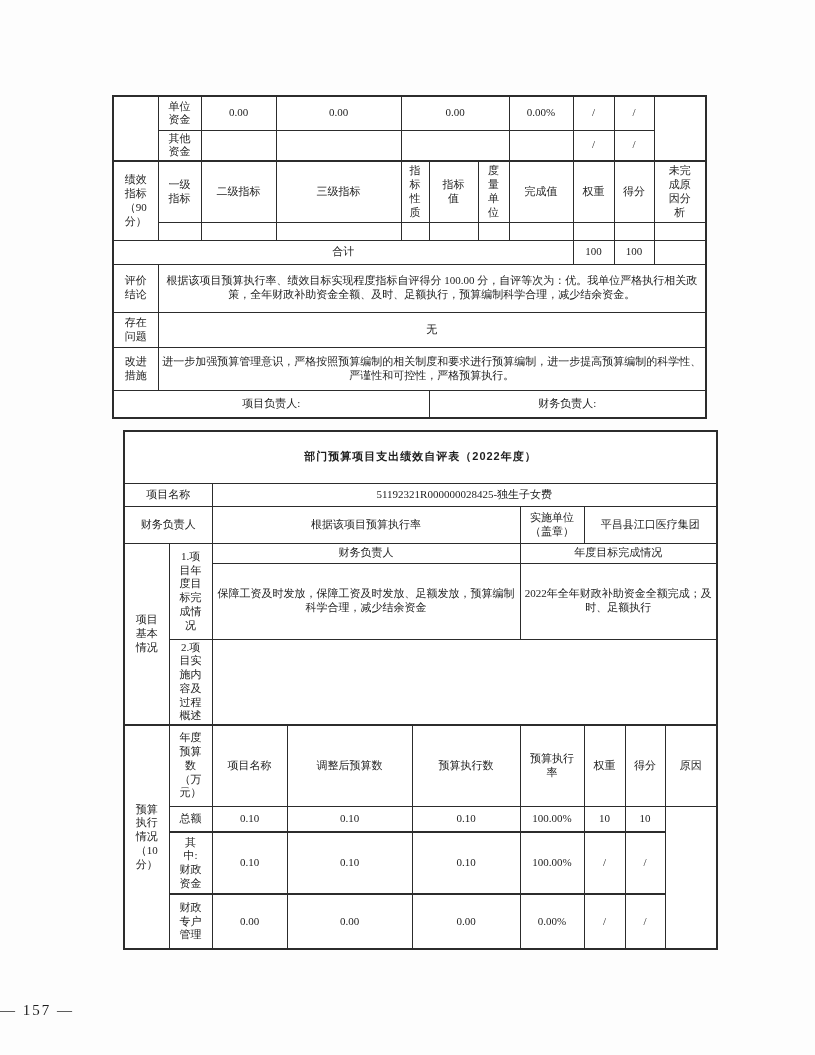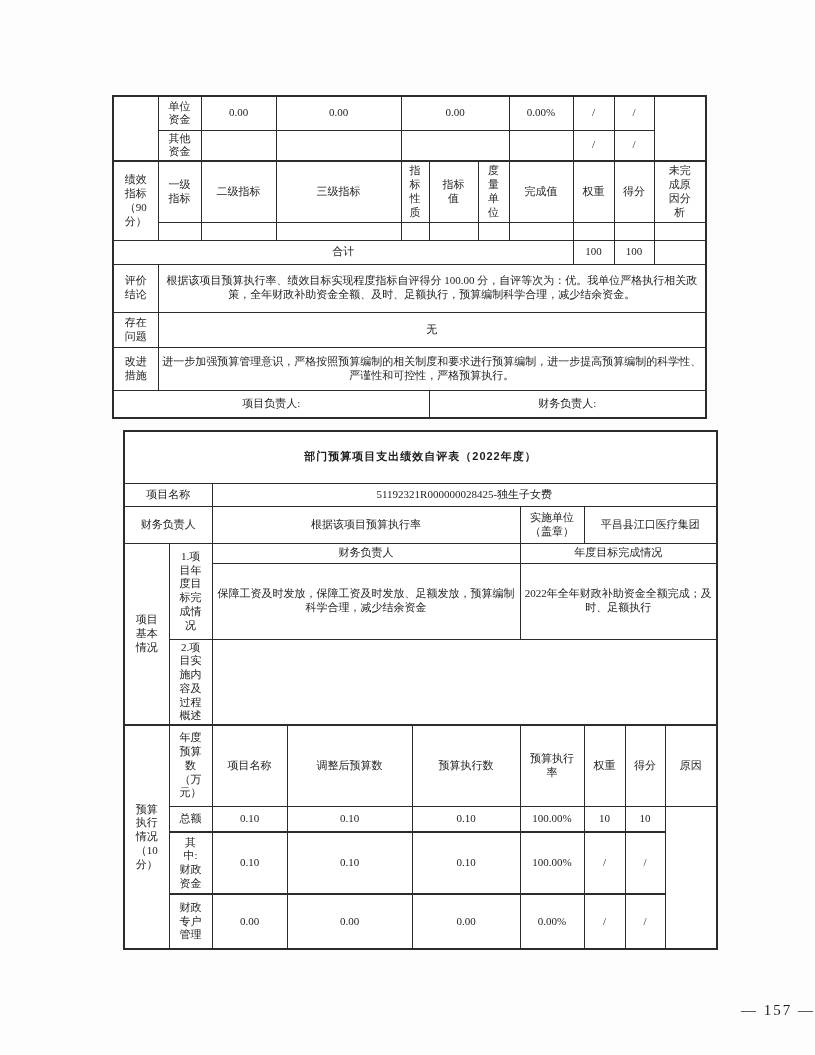--- a/index.html
+++ b/index.html
@@ -36,21 +36,21 @@
     font-family:"Liberation Sans", sans-serif;
     font-weight:bold;
     font-size:19px;
     letter-spacing:1px;
   }
   td.code-cell { font-size:11.5px; }
   #page-number {
     position:absolute;
     left:0; top:1002px;
     width:100%;
-    text-align:right;
+    text-align:left;
     font-size:15px;
     letter-spacing:2px;
   }
 </style>
 </head>
 <body>
 
 <table id="table1" class="doc-table">
   <colgroup>
     <col style="width:45px">

